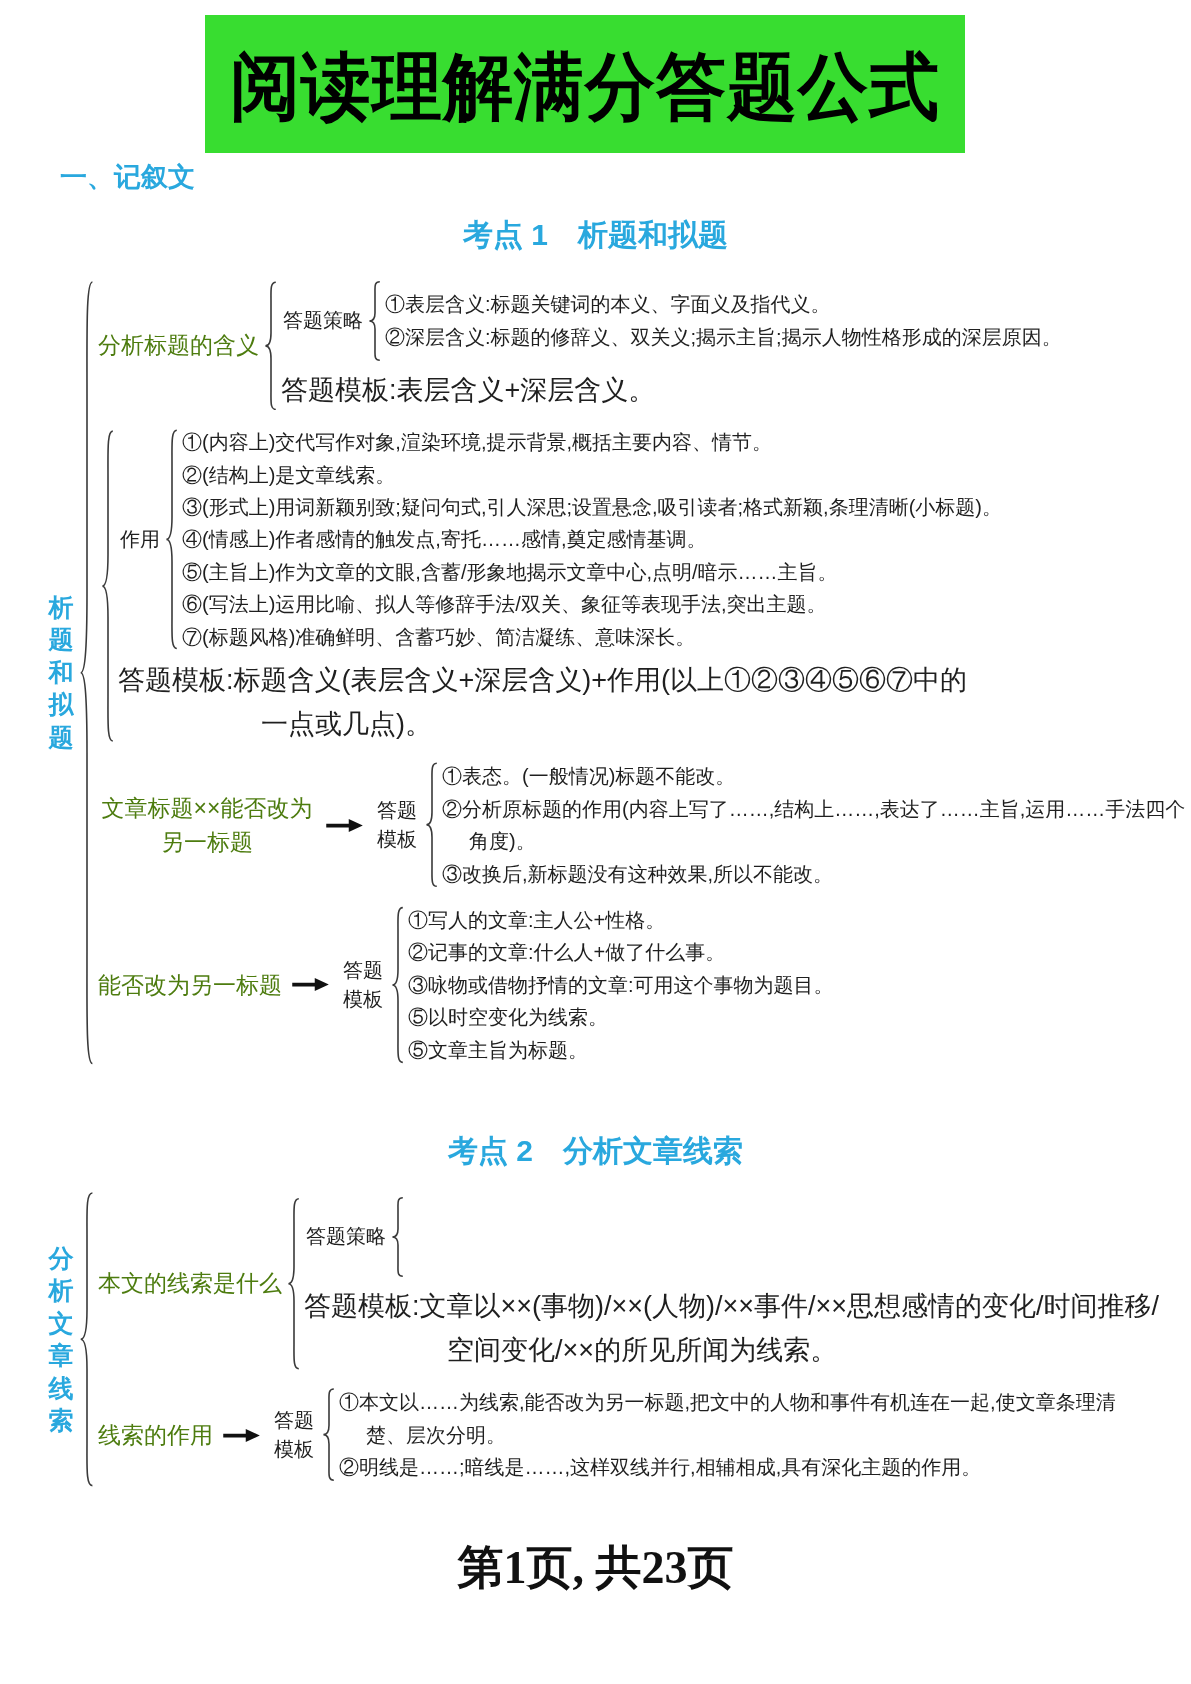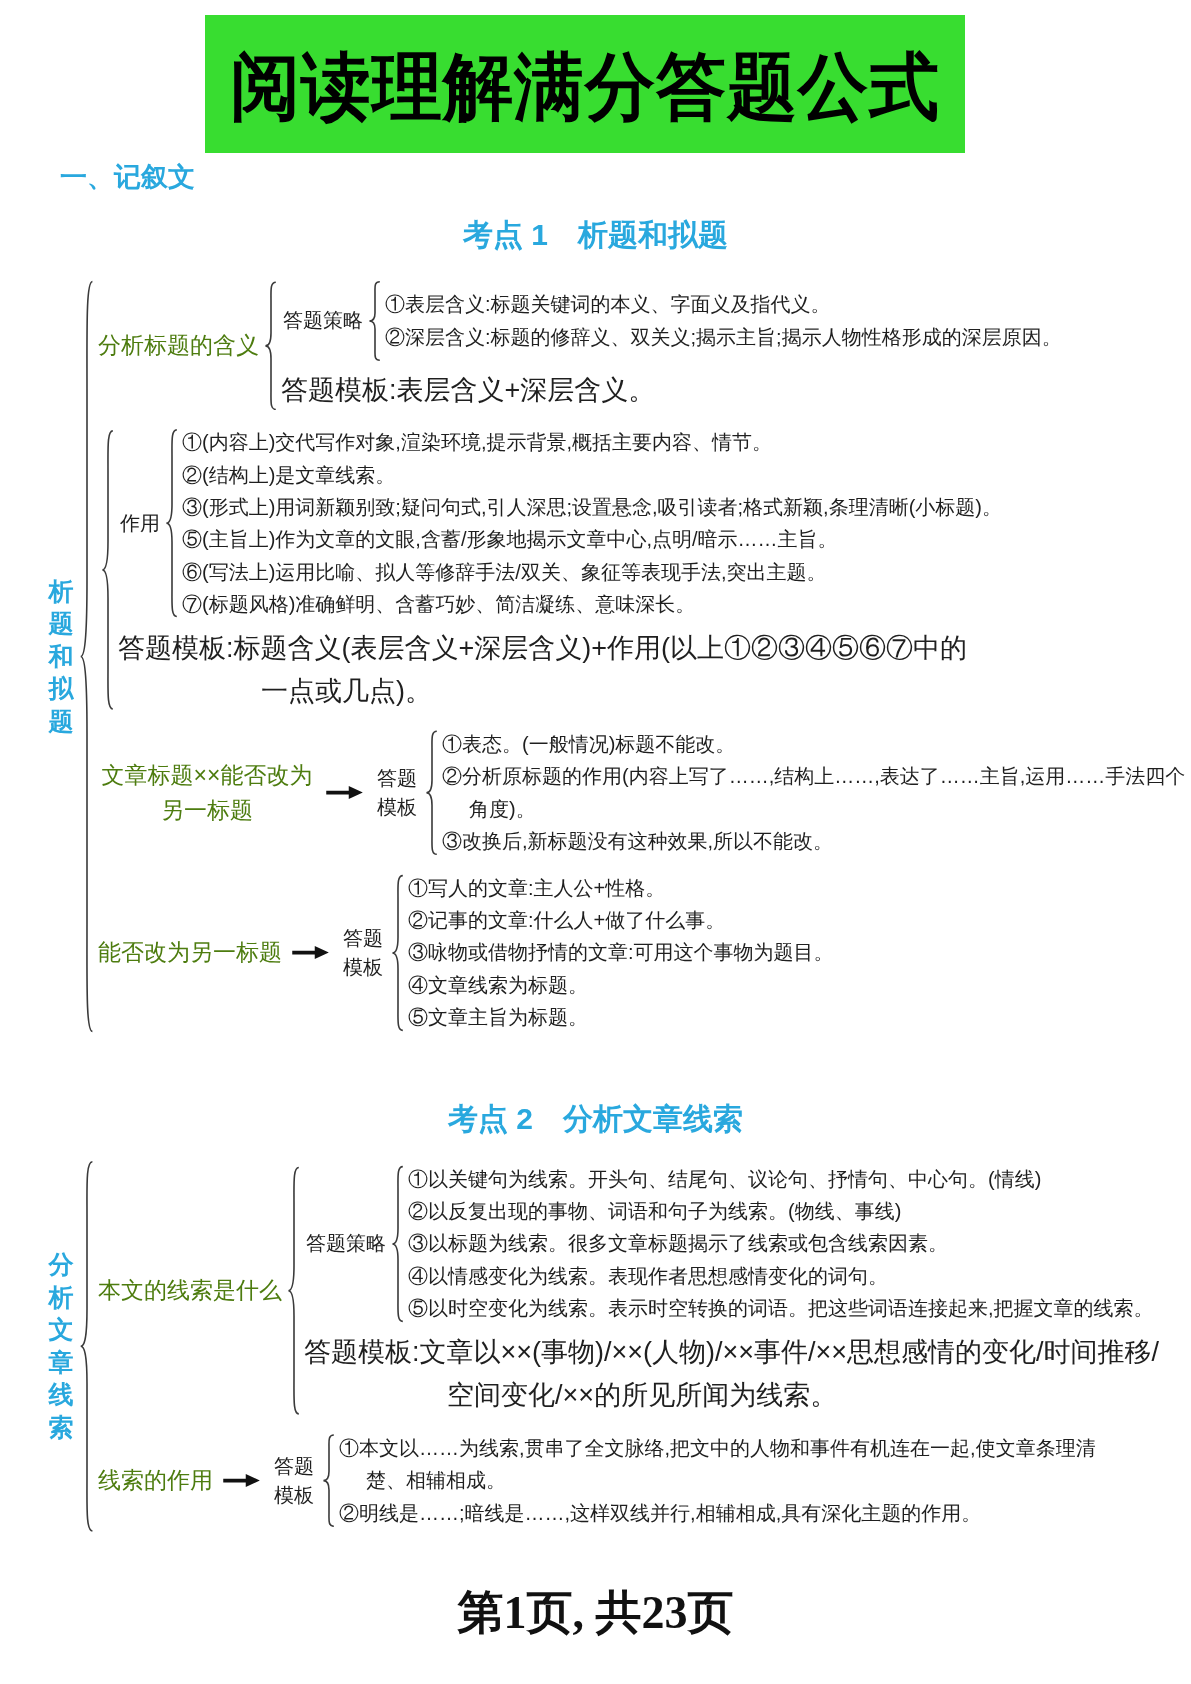--- a/index.html
+++ b/index.html
@@ -170,20 +170,21 @@
               <div class="plain">作用</div>
               <div class="brace">
                 <svg viewBox="0 0 20 100" preserveAspectRatio="none">
                     <path d="M16 1 C9 1 10 7 10 15 L10 40 C10 48 7 50 3 50 C7 50 10 52 10 60 L10 85 C10 93 9 99 16 99" fill="none" stroke="#3a3a3a" stroke-width="1.6" vector-effect="non-scaling-stroke"></path>
                   </svg>
               </div>
               <div class="col items mw835">
                 <div class="item">①(内容上)交代写作对象,渲染环境,提示背景,概括主要内容、情节。</div>
                 <div class="item">②(结构上)是文章线索。</div>
                 <div class="item">③(形式上)用词新颖别致;疑问句式,引人深思;设置悬念,吸引读者;格式新颖,条理清晰(小标题)。</div>
+                <div class="item">④(情感上)作者感情的触发点,寄托……感情,奠定感情基调。</div>
                 <div class="item">⑤(主旨上)作为文章的文眼,含蓄/形象地揭示文章中心,点明/暗示……主旨。</div>
                 <div class="item">⑥(写法上)运用比喻、拟人等修辞手法/双关、象征等表现手法,突出主题。</div>
                 <div class="item">⑦(标题风格)准确鲜明、含蓄巧妙、简洁凝练、意味深长。</div>
               </div>
             </div>
             <div class="tmpl mw870">答题模板:标题含义(表层含义+深层含义)+作用(以上①②③④⑤⑥⑦中的一点或几点)。</div>
           </div>
         </div>
 
         <div class="row branch">
@@ -216,21 +217,21 @@
           <div class="plain ans">答题模板</div>
           <div class="brace">
             <svg viewBox="0 0 20 100" preserveAspectRatio="none">
                 <path d="M16 1 C9 1 10 7 10 15 L10 40 C10 48 7 50 3 50 C7 50 10 52 10 60 L10 85 C10 93 9 99 16 99" fill="none" stroke="#3a3a3a" stroke-width="1.6" vector-effect="non-scaling-stroke"></path>
               </svg>
           </div>
           <div class="col items mw745">
             <div class="item">①写人的文章:主人公+性格。</div>
             <div class="item">②记事的文章:什么人+做了什么事。</div>
             <div class="item">③咏物或借物抒情的文章:可用这个事物为题目。</div>
-            <div class="item">④文章线索为标题。</div>
+            <div class="item">⑤以时空变化为线索。</div>
             <div class="item">⑤文章主旨为标题。</div>
           </div>
         </div>
 
       </div>
     </div>
   </div>
 
   <div class="kd-heading second">考点 2　分析文章线索</div>
 
@@ -252,47 +253,40 @@
               </svg>
           </div>
           <div class="col">
             <div class="row">
               <div class="plain">答题策略</div>
               <div class="brace">
                 <svg viewBox="0 0 20 100" preserveAspectRatio="none">
                     <path d="M16 1 C9 1 10 7 10 15 L10 40 C10 48 7 50 3 50 C7 50 10 52 10 60 L10 85 C10 93 9 99 16 99" fill="none" stroke="#3a3a3a" stroke-width="1.6" vector-effect="non-scaling-stroke"></path>
                   </svg>
               </div>
-              <div class="col items mw800">
-                <div class="item">①以关键句为线索。开头句、结尾句、议论句、抒情句、中心句。(情线)</div>
-                <div class="item">②以反复出现的事物、词语和句子为线索。(物线、事线)</div>
-                <div class="item">③以标题为线索。很多文章标题揭示了线索或包含线索因素。</div>
-                <div class="item">④以情感变化为线索。表现作者思想感情变化的词句。</div>
-                <div class="item">⑤以时空变化为线索。表示时空转换的词语。把这些词语连接起来,把握文章的线索。</div>
-              </div>
             </div>
             <div class="tmpl mw870">答题模板:文章以××(事物)/××(人物)/××事件/××思想感情的变化/时间推移/空间变化/××的所见所闻为线索。</div>
           </div>
         </div>
 
         <div class="row branch">
           <div class="blabel">线索的作用</div>
           <div class="arrow">
             <svg viewBox="0 0 40 16" width="38" height="15">
                 <path d="M0 6 L24 6 L24 1 L39 8 L24 15 L24 10 L0 10 Z" fill="#111"></path>
               </svg>
           </div>
           <div class="plain ans">答题模板</div>
           <div class="brace">
             <svg viewBox="0 0 20 100" preserveAspectRatio="none">
                 <path d="M16 1 C9 1 10 7 10 15 L10 40 C10 48 7 50 3 50 C7 50 10 52 10 60 L10 85 C10 93 9 99 16 99" fill="none" stroke="#3a3a3a" stroke-width="1.6" vector-effect="non-scaling-stroke"></path>
               </svg>
           </div>
           <div class="col items mw795">
-            <div class="item">①本文以……为线索,贯串了全文脉络,把文中的人物和事件有机连在一起,使文章条理清楚、相辅相成。</div>
+            <div class="item">①本文以……为线索,能否改为另一标题,把文中的人物和事件有机连在一起,使文章条理清楚、层次分明。</div>
             <div class="item">②明线是……;暗线是……,这样双线并行,相辅相成,具有深化主题的作用。</div>
           </div>
         </div>
 
       </div>
     </div>
   </div>
 
   <div class="footer">第1页, 共23页</div>
 

